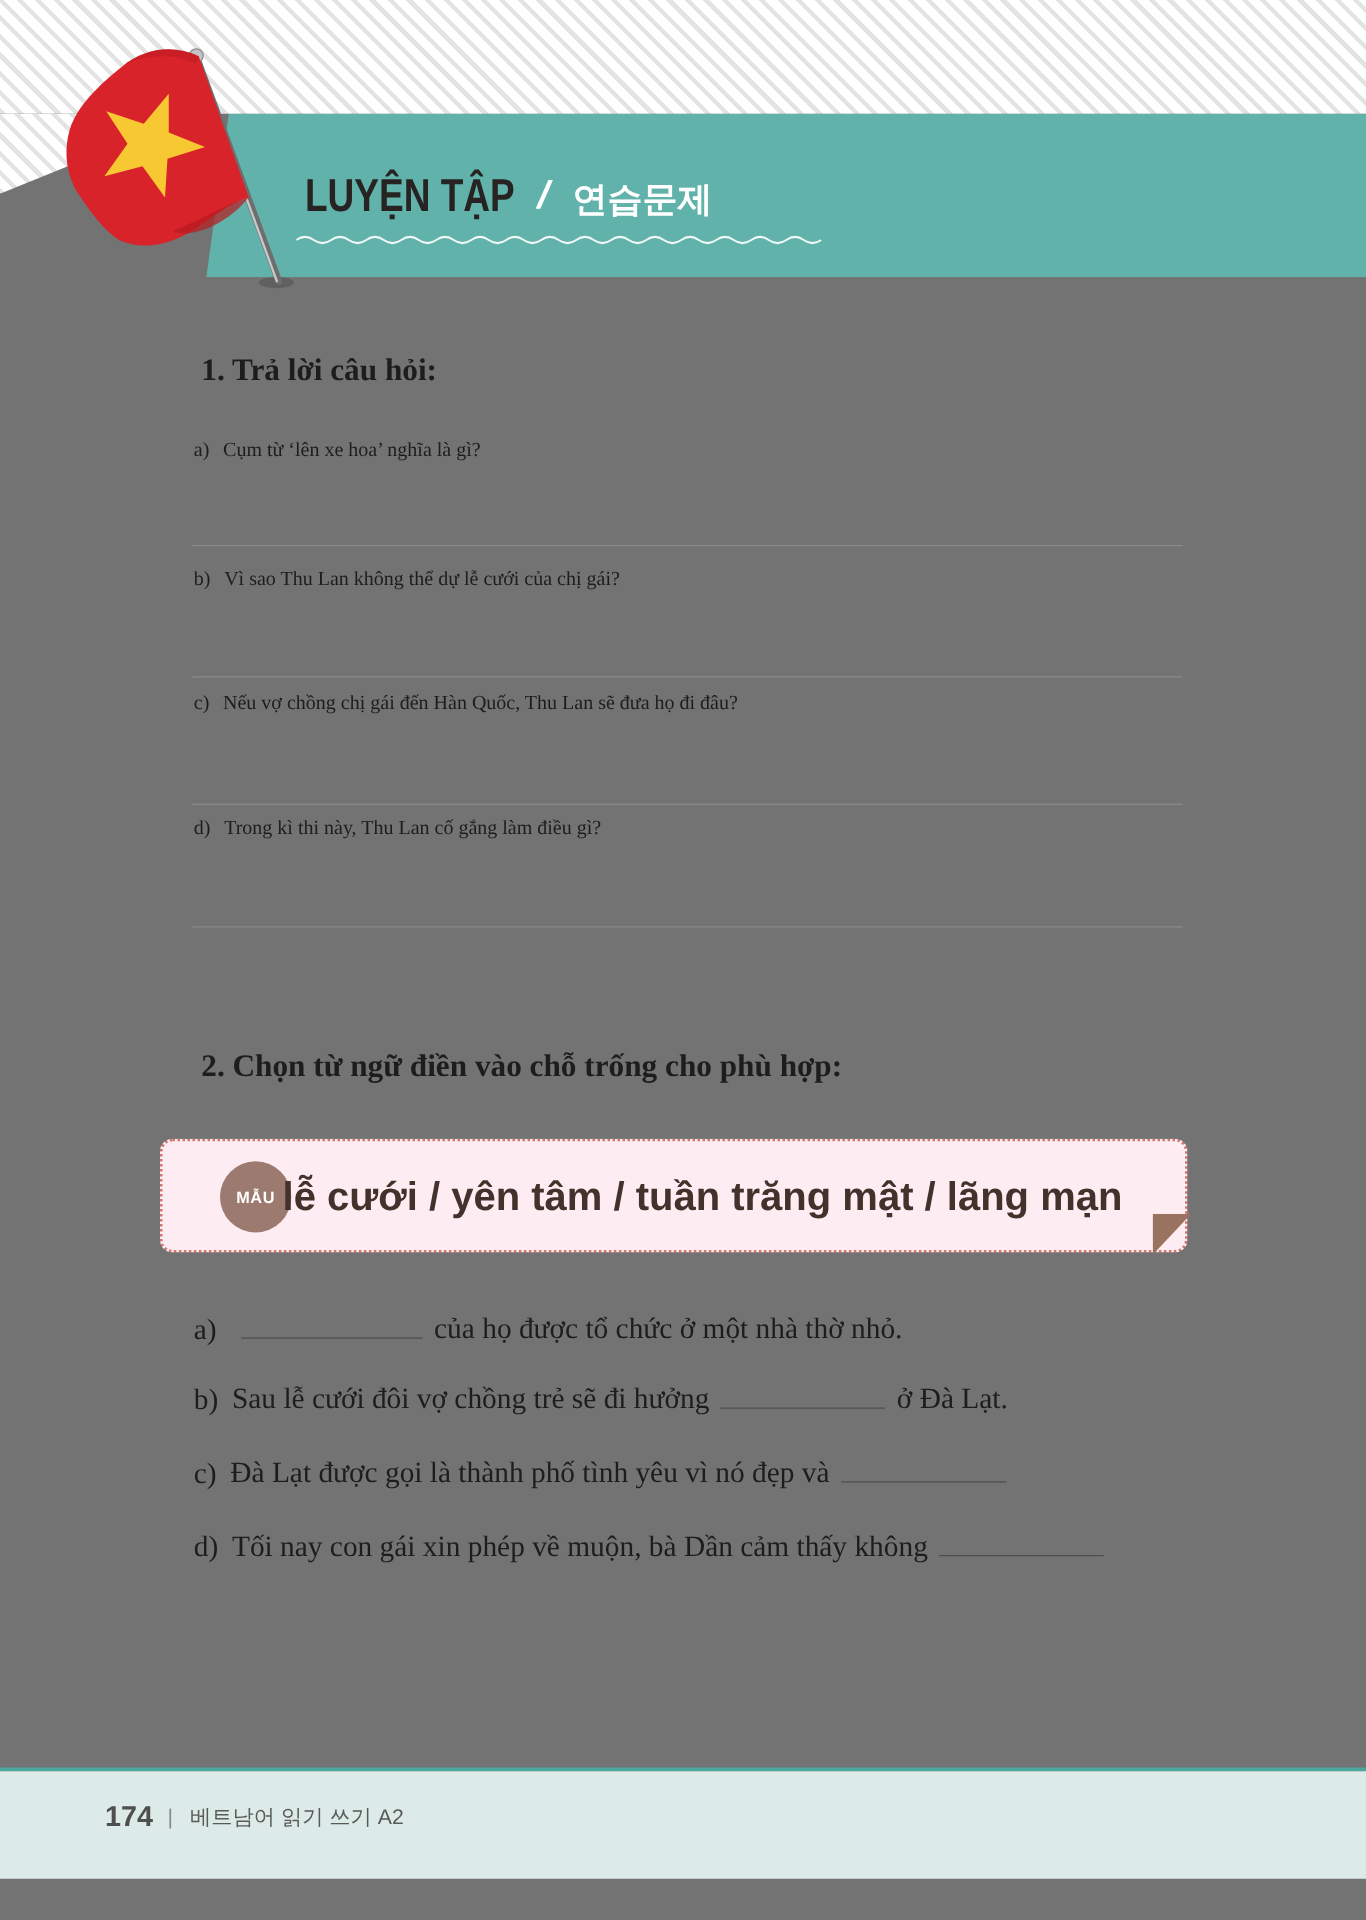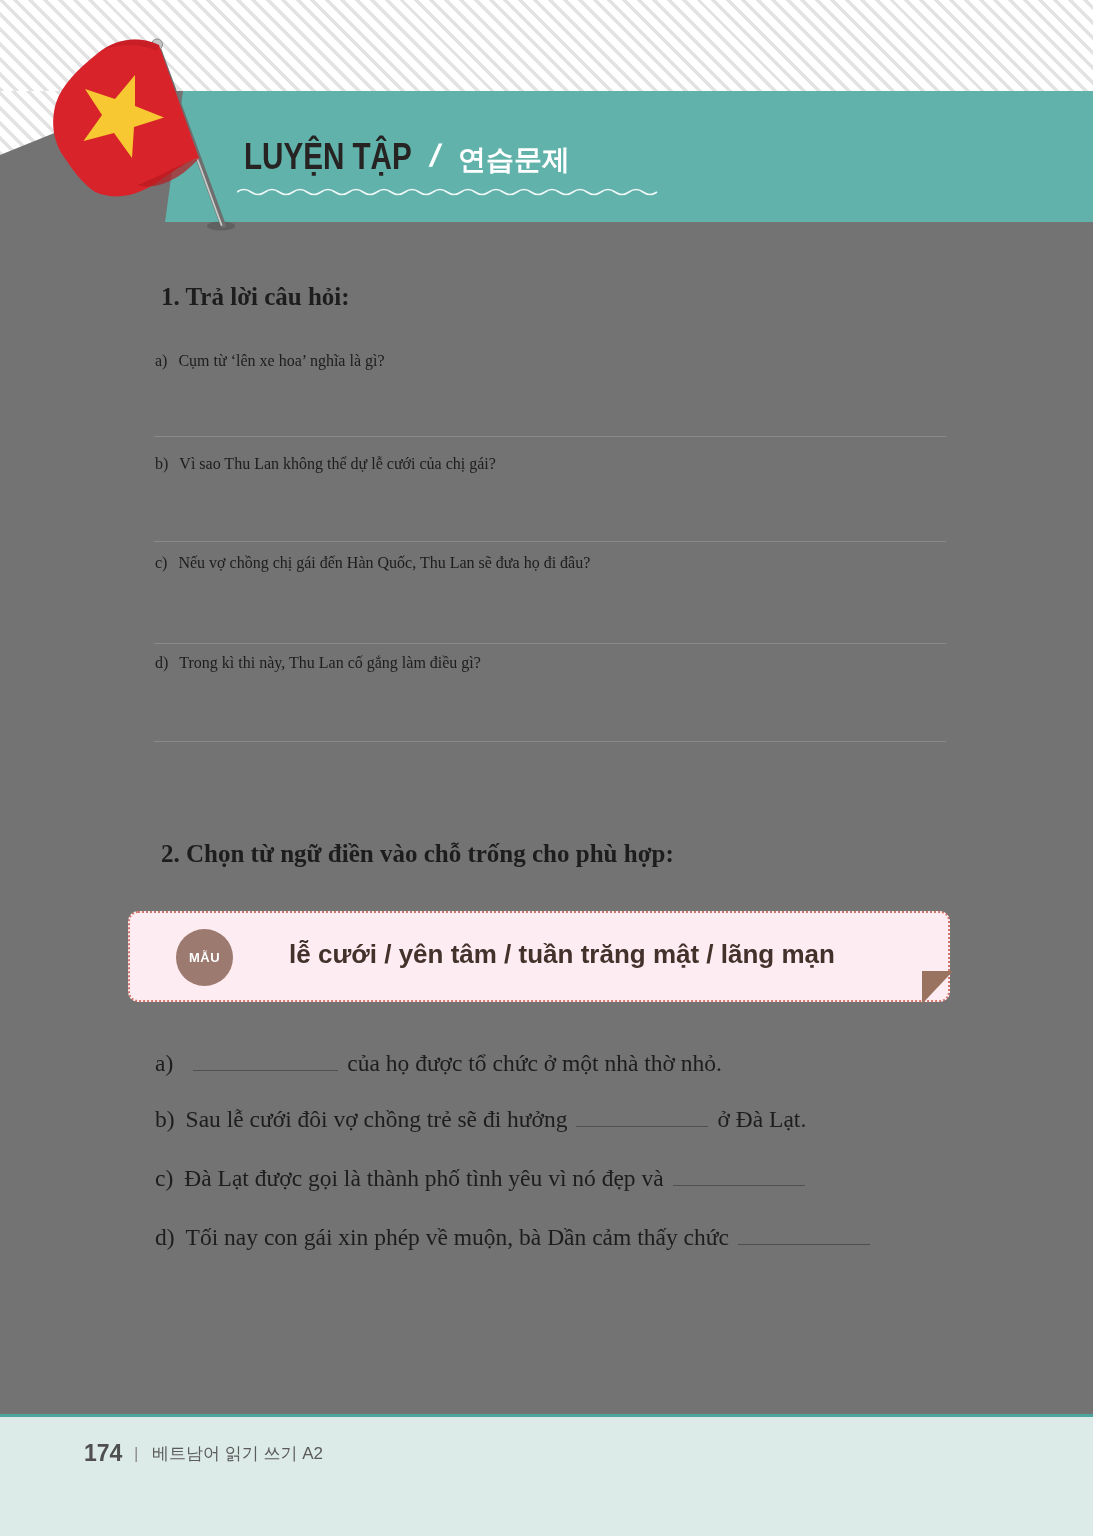--- a/index.html
+++ b/index.html
@@ -48,37 +48,37 @@
     position:absolute;left:128px;top:911px;width:822px;height:91px;box-sizing:border-box;
     background:var(--pink_bg,#fdedf2);border:2px dotted var(--pink_border,#d3776d);border-radius:10px;
   }
   .example-badge{
     position:absolute;left:46px;top:16px;width:57px;height:57px;border-radius:50%;
     background:var(--badge,#9d7a70);color:#ffffff;display:flex;align-items:center;justify-content:center;
     font-family:"Liberation Sans",sans-serif;font-size:13px;font-weight:bold;letter-spacing:.5px;
   }
   .word-bank{
     position:absolute;left:0;right:0;top:26px;text-align:center;padding-left:46px;
-    font-family:"Liberation Sans","DejaVu Sans",sans-serif;font-size:26px;font-weight:bold;
+    font-family:"Liberation Sans","DejaVu Sans",sans-serif;font-size:32px;font-weight:bold;
     color:var(--wordbank_text,#43312b);
   }
   .fold-corner{
     position:absolute;left:792px;top:58px;width:31px;height:33px;z-index:2;
     background:var(--fold,#9a7260);clip-path:polygon(0 0,100% 0,0 100%);
   }
   
   .fill-item{position:absolute;left:155px;font-size:23.5px;line-height:1.25;white-space:nowrap;}
   .blank{
     display:inline-block;height:1em;vertical-align:baseline;
     border-bottom:1.5px solid #4f4f4f;margin:0 9px;
   }
   .blank.w-a{width:145px;} .blank.w-b{width:132px;} .blank.w-c{width:132px;} .blank.w-d{width:132px;}
   
   .footer-rule{position:absolute;left:0;top:1414px;width:1093px;height:3px;background:var(--teal_dark,#4aa69e);}
-  .footer{position:absolute;left:0;top:1417px;width:1093px;height:119px;background:var(--footer_bg,#dcebe7);text-align:right;}
+  .footer{position:absolute;left:0;top:1417px;width:1093px;height:86px;background:var(--footer_bg,#dcebe7);text-align:right;}
   .footer-page{
     position:absolute;left:84px;top:25px;font-family:"Liberation Sans",sans-serif;
     font-size:23px;font-weight:bold;color:#4f4f4f;line-height:1;
   }
   .footer-sep{position:absolute;left:134px;top:28px;font-family:"Liberation Sans",sans-serif;font-size:17px;color:#8a8a8a;line-height:1;}
   .footer-book{
     position:absolute;left:152px;top:28px;font-family:"Liberation Sans","DejaVu Sans",sans-serif;
     font-size:17px;color:#5a5a5a;line-height:1;
   }
 </style>
@@ -146,21 +146,21 @@
 
   <div class="fill-item" style="top:1102px">
     <span class="q-label">b)</span><span>Sau lễ cưới đôi vợ chồng trẻ sẽ đi hưởng</span><span class="blank w-b"></span><span>ở Đà Lạt.</span>
   </div>
 
   <div class="fill-item" style="top:1161px">
     <span class="q-label">c)</span><span>Đà Lạt được gọi là thành phố tình yêu vì nó đẹp và</span><span class="blank w-c"></span><span></span>
   </div>
 
   <div class="fill-item" style="top:1220px">
-    <span class="q-label">d)</span><span>Tối nay con gái xin phép về muộn, bà Dần cảm thấy chức</span><span class="blank w-d"></span><span></span>
+    <span class="q-label">d)</span><span>Tối nay con gái xin phép về muộn, bà Dần cảm thấy không</span><span class="blank w-d"></span><span></span>
   </div>
 
   <div class="footer-rule"></div>
   <div class="footer">
     <span class="footer-page">174</span>
     <span class="footer-sep">|</span>
     <span class="footer-book">베트남어 읽기 쓰기 A2</span>
   </div>
 
 </div>

